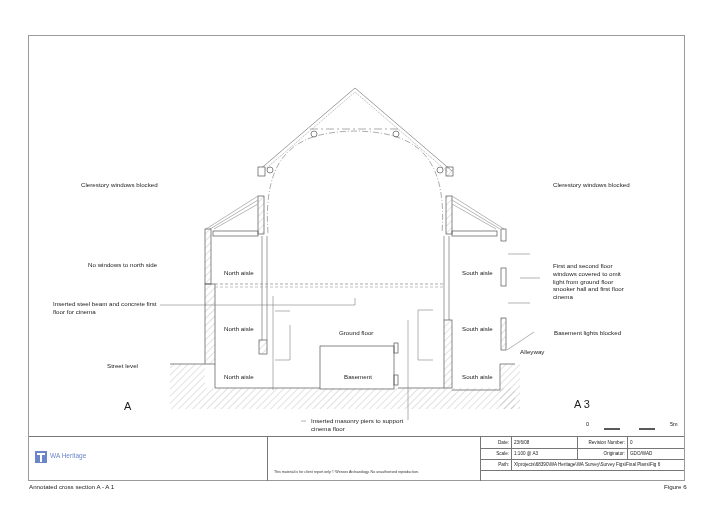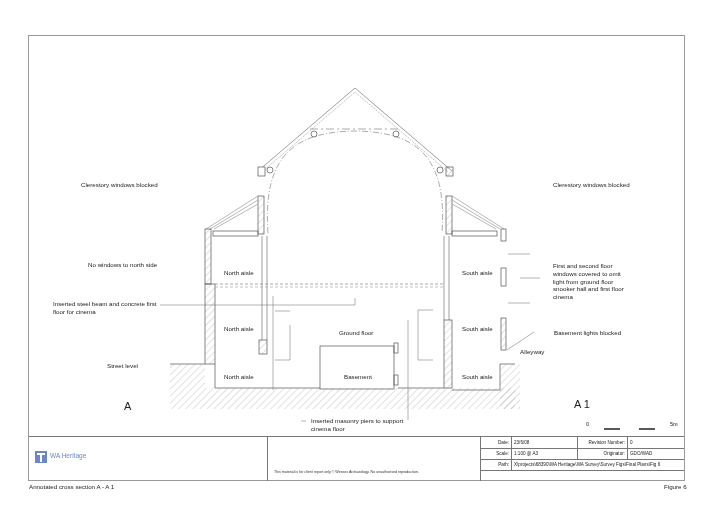--- a/index.html
+++ b/index.html
@@ -134,21 +134,21 @@
 <div class="lbl" style="left:224px;top:269px;">North aisle</div>
 <div class="lbl" style="left:224px;top:325px;">North aisle</div>
 <div class="lbl" style="left:224px;top:373px;">North aisle</div>
 <div class="lbl" style="left:462px;top:269px;">South aisle</div>
 <div class="lbl" style="left:462px;top:325px;">South aisle</div>
 <div class="lbl" style="left:462px;top:373px;">South aisle</div>
 <div class="lbl" style="left:339px;top:329px;">Ground floor</div>
 <div class="lbl" style="left:344px;top:373px;">Basement</div>
 
 <div class="big" style="left:124px;top:400px;">A</div>
-<div class="big" style="left:574px;top:398px;">A 1</div>
+<div class="big" style="left:574px;top:398px;">A 3</div>
 
 <div class="lbl" style="left:586px;top:421px;font-size:5.5px;">0</div>
 <div class="lbl" style="left:670px;top:421px;font-size:5.5px;">5m</div>
 
 <div class="tb">
   <div class="tb-logo">
     <div class="logo-icon"></div>
     <div class="logo-text">WA Heritage</div>
   </div>
   <div class="tb-note">

